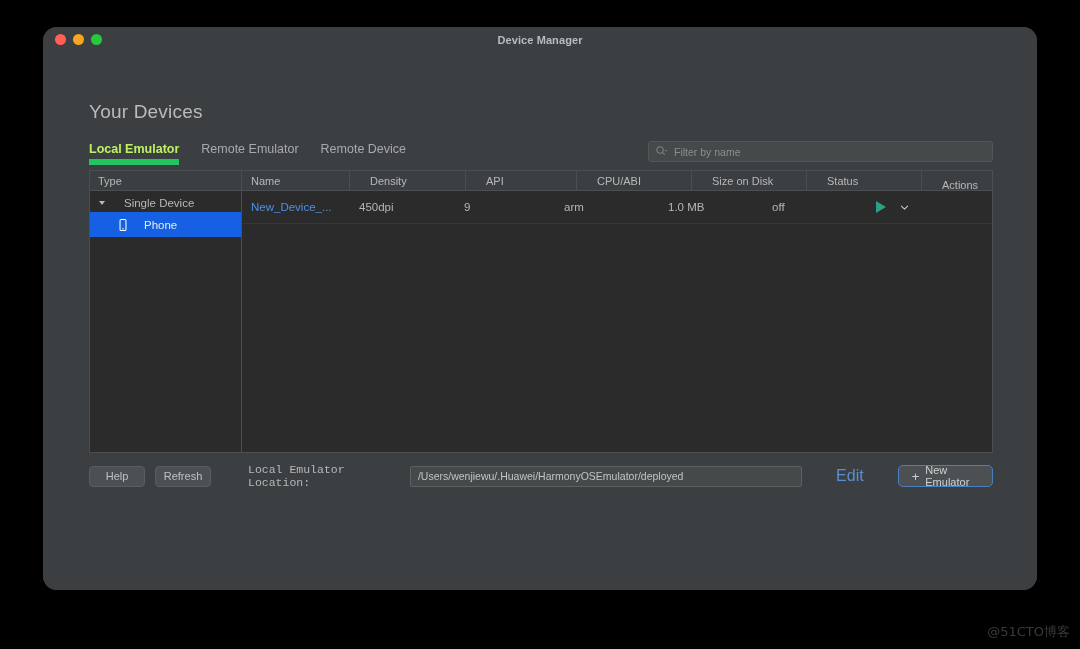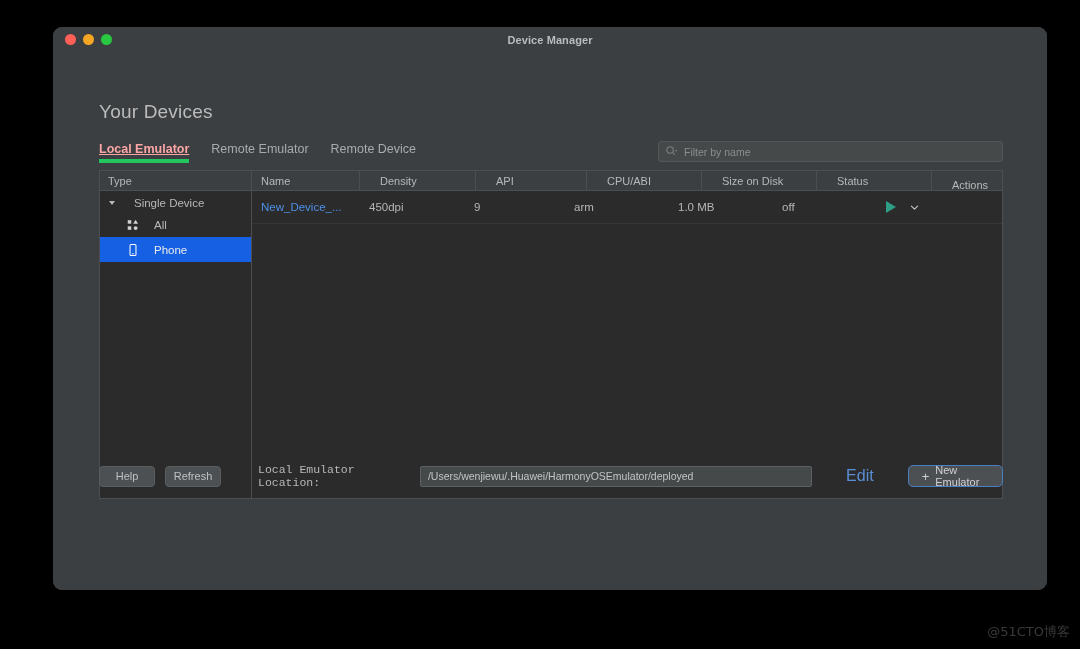--- a/index.html
+++ b/index.html
@@ -7,24 +7,24 @@
     width: 1080px; height: 649px;
     background: #000000;
     font-family: "Liberation Sans", "DejaVu Sans", sans-serif;
     overflow: hidden;
   }
   #root { position: relative; width: 1080px; height: 649px; background: #000; }
 
   
   .window {
     position: absolute;
-    left: 53px; top: 27px;
+    left: 43px; top: 27px;
     width: 994px; height: 563px;
     background: #3c3f41;
-    border-radius: 9px;
+    border-radius: 14px;
     overflow: hidden;
     box-shadow: 0 2px 14px rgba(0,0,0,.7);
   }
   .titlebar {
     position: relative;
     height: 25px;
     background: #3c3f41;
     display: flex; align-items: center; justify-content: center;
   }
   .traffic { position: absolute; left: 12px; top: 7px; display: flex; gap: 7px; }
@@ -44,40 +44,40 @@
     position: absolute; left: 46px; top: 49px;
     font-size: 19px; color: #bbbbbb; font-weight: normal;
     letter-spacing: .2px;
   }
 
   .tabs { position: absolute; left: 46px; top: 90px; display: flex; gap: 22px; }
   .tab {
     font-size: 12.5px; color: #a8abad; padding-bottom: 3px;
     cursor: default; white-space: nowrap;
   }
-  .tab.active { color: #fca5a5; border-bottom: 4px solid #22c55e; font-weight: bold; text-decoration: underline; }
+  .tab.active { color: #bef264; border-bottom: 6px solid #22c55e; font-weight: bold; }
 
   
   .search-box {
     position: absolute; left: 605px; top: 89px;
     width: 345px; height: 21px;
     background: #45494a;
     border: 1px solid #53575a;
     border-radius: 3px;
     display: flex; align-items: center; padding: 0 6px;
   }
   .search-icon { width: 13px; height: 13px; flex: 0 0 auto; opacity: .65; }
   .search-ph { font-size: 10.5px; color: #8b8e90; margin-left: 6px; }
 
   
   .main {
     position: absolute; left: 46px; top: 118px;
     width: 904px; height: 283px;
   }
-  .panes { display: flex; height: 329px; }
+  .panes { display: flex; height: 283px; }
 
   .tree-pane {
     width: 153px;
     background: #2b2b2b;
     border: 1px solid #4b4f51;
     display: flex; flex-direction: column;
   }
   .tree-head {
     height: 20px; background: #3c3f41;
     border-bottom: 1px solid #4b4f51;
@@ -203,29 +203,20 @@
 
       <div class="main">
         <div class="panes">
 
           <div class="tree-pane">
             <div class="tree-head">Type</div>
             <div class="tree-body">
               <div class="tree-group">
                 <span class="caret"></span>
                 <span>Single Device</span>
-              </div>
-              <div class="tree-item">
-                <svg class="ti-icon" viewBox="0 0 16 16">
-                  <rect x="2" y="2.5" width="4" height="4" fill="#cfd1d3"></rect>
-                  <path d="M11 2 L13.8 6.6 L8.2 6.6 Z" fill="#cfd1d3"></path>
-                  <rect x="2" y="9.5" width="4" height="4" fill="#cfd1d3"></rect>
-                  <circle cx="11" cy="11.5" r="2.2" fill="#cfd1d3"></circle>
-                </svg>
-                <span>All</span>
               </div>
               <div class="tree-item selected">
                 <svg class="ti-icon" viewBox="0 0 16 16">
                   <rect x="4.6" y="1.8" width="6.8" height="12.4" rx="1.2" fill="none" stroke="#ffffff" stroke-width="1.2"></rect>
                   <line x1="6.9" y1="12.4" x2="9.1" y2="12.4" stroke="#ffffff" stroke-width="1"></line>
                 </svg>
                 <span>Phone</span>
               </div>
             </div>
           </div>

